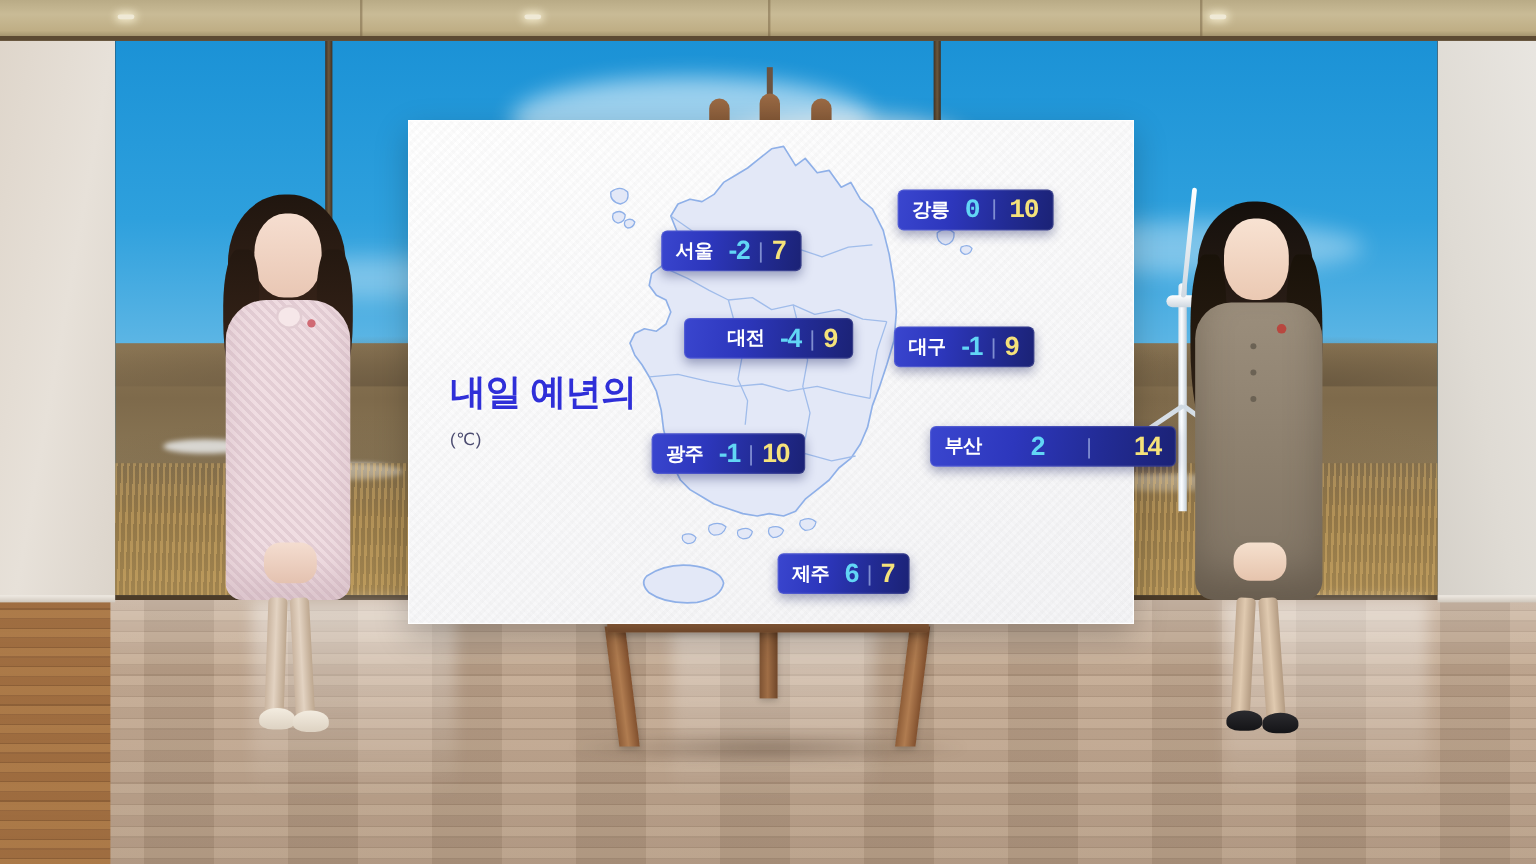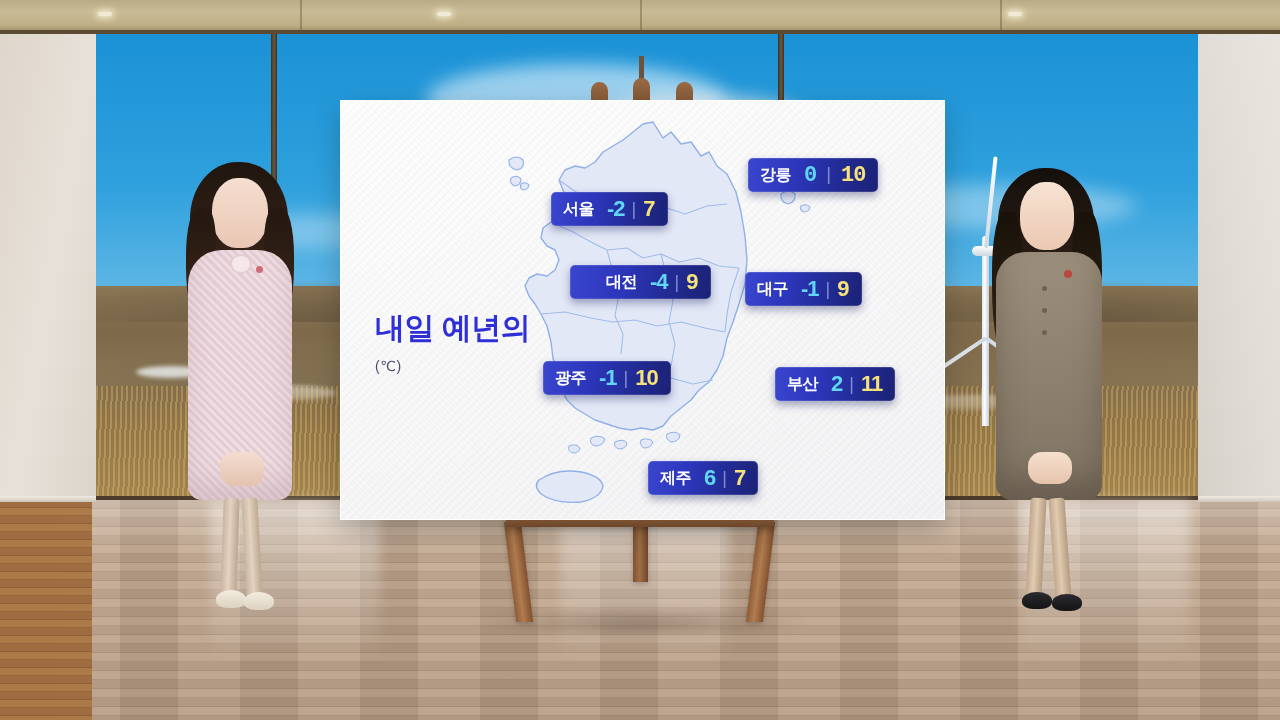--- a/index.html
+++ b/index.html
@@ -296,25 +296,25 @@
     <span class="hi">9</span>
   </div>
 
   <div class="tlabel" style="left:543px; top:361px;">
     <span class="city">광주</span>
     <span class="lo">-1</span>
     <span class="sep">|</span>
     <span class="hi">10</span>
   </div>
 
-  <div class="tlabel" style="left:775px; top:367px;">
+  <div class="tlabel" style="left:775px; top:355px;gap:28px;">
     <span class="city">부산</span>
     <span class="lo">2</span>
     <span class="sep">|</span>
-    <span class="hi">11</span>
+    <span class="hi">14</span>
   </div>
 
   <div class="tlabel" style="left:648px; top:461px;">
     <span class="city">제주</span>
     <span class="lo">6</span>
     <span class="sep">|</span>
     <span class="hi">7</span>
   </div>
 
   <div class="person" style="left:160px; bottom:78px; width:160px; height:480px;">

